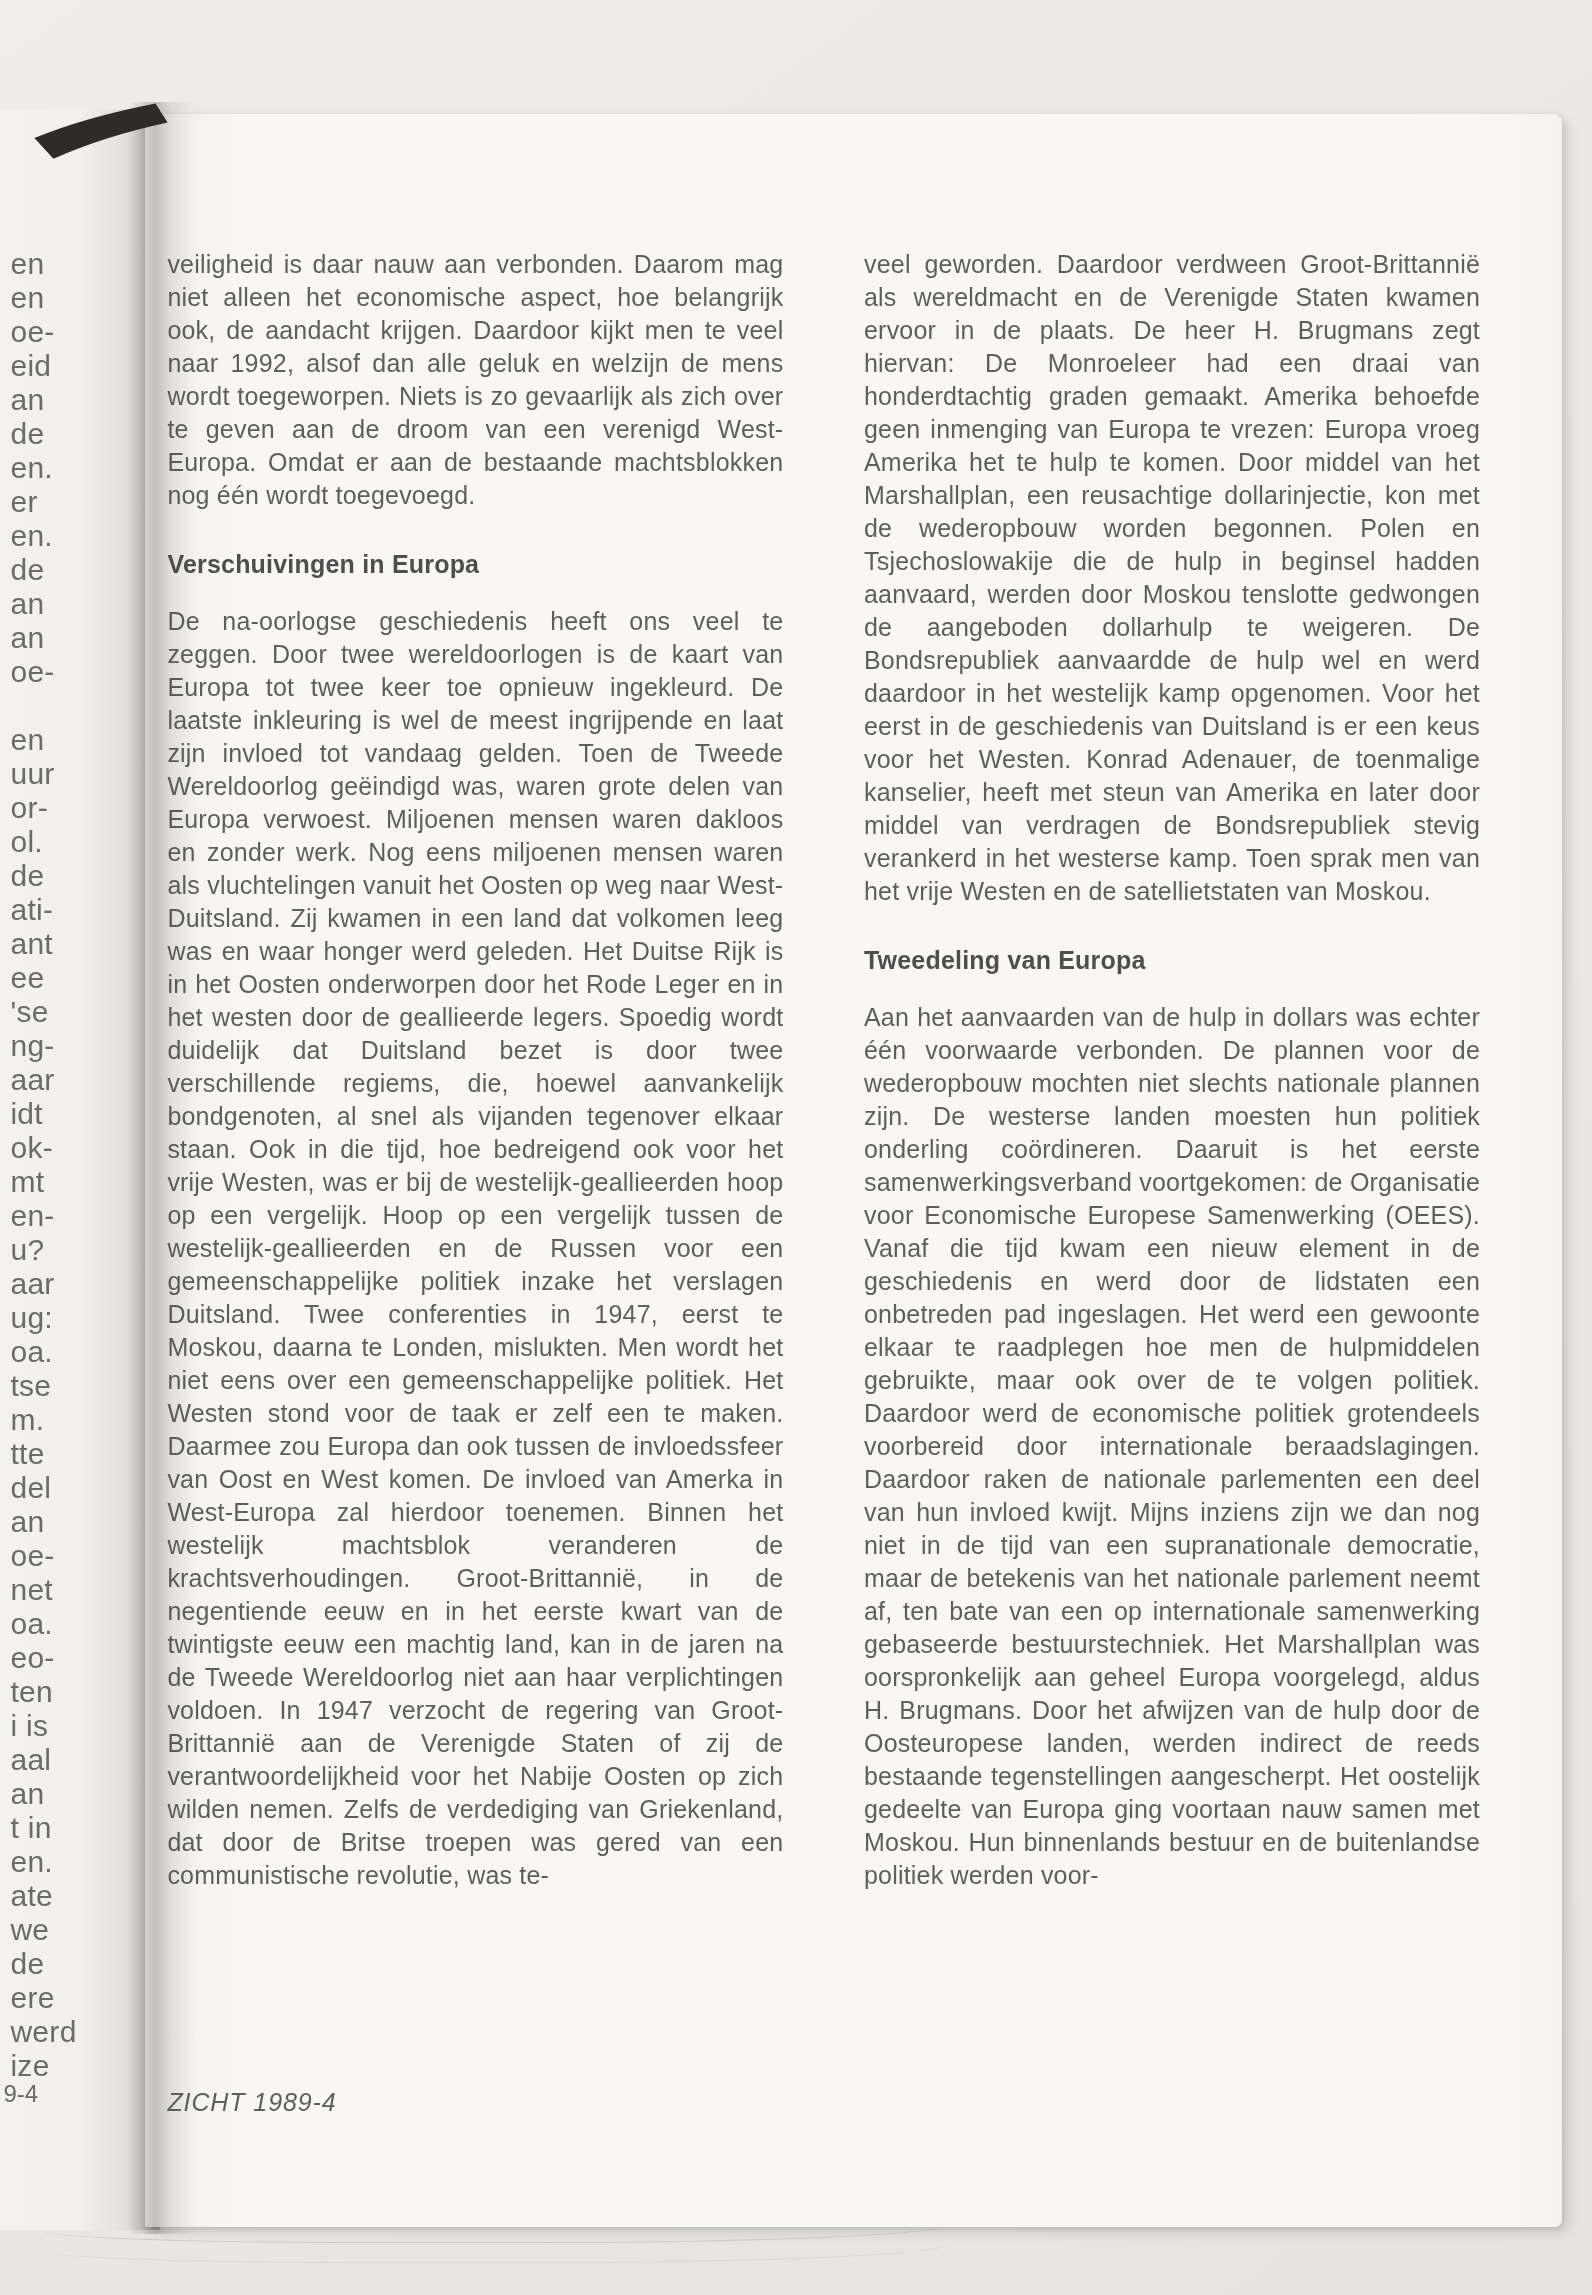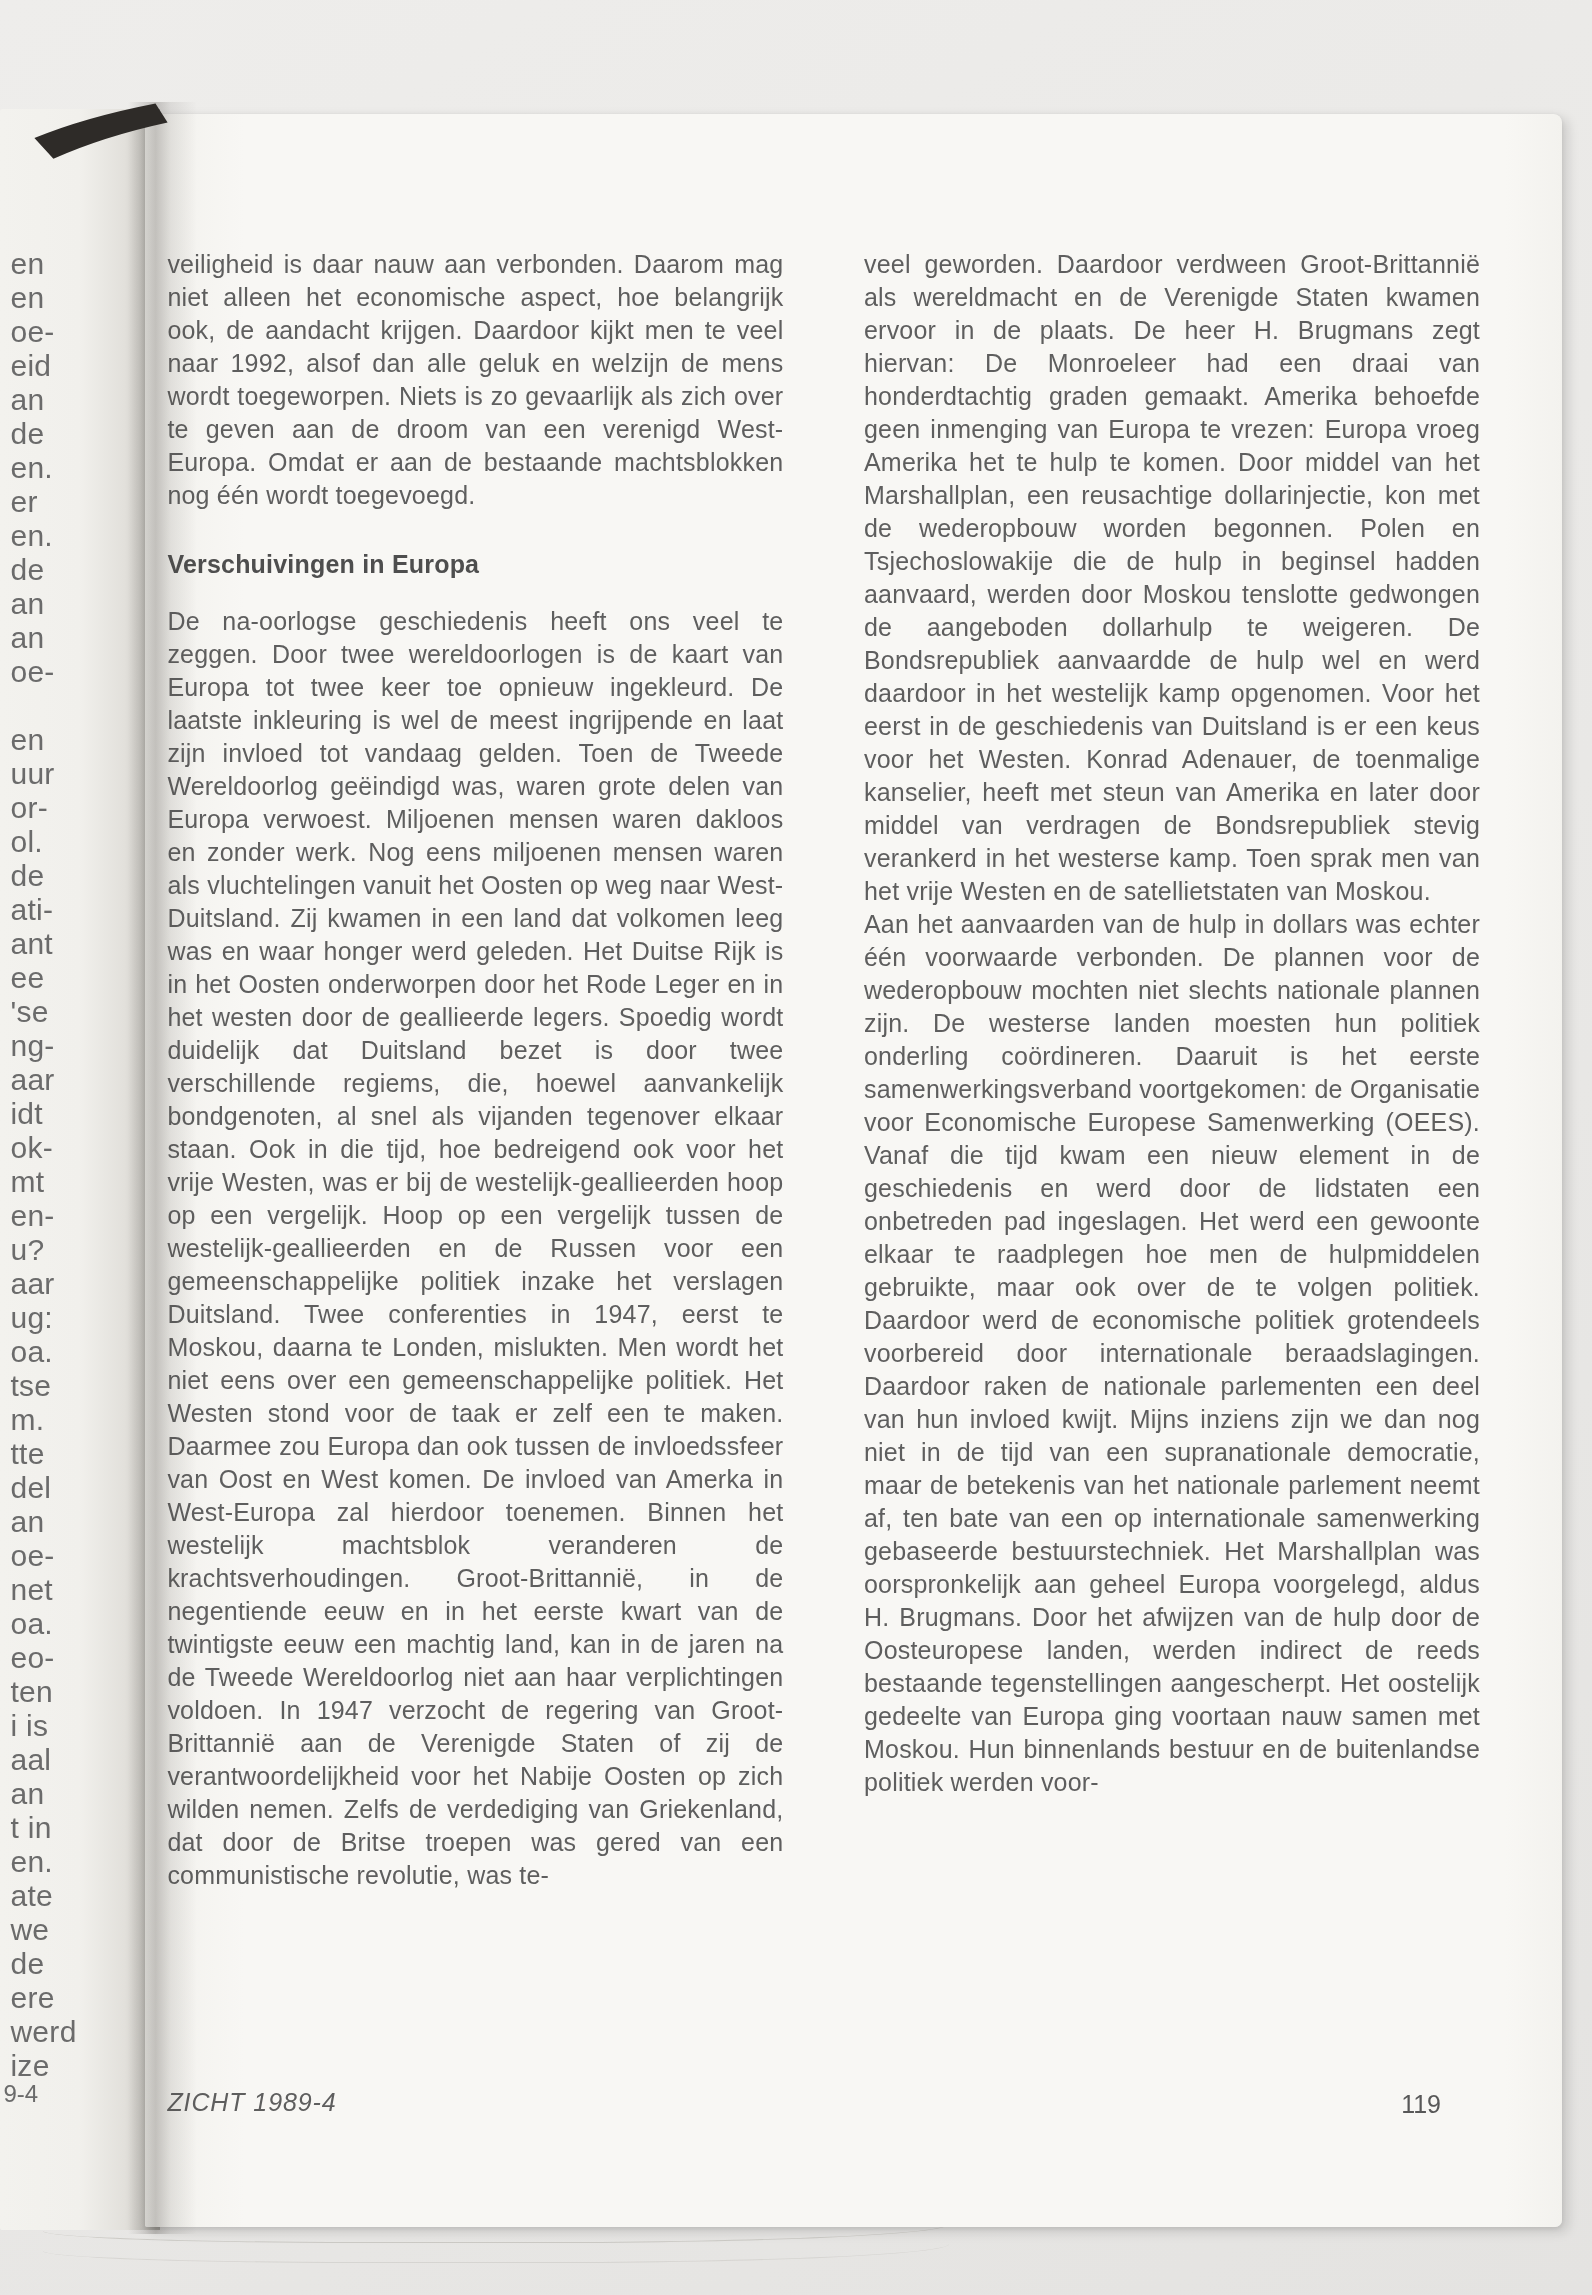--- a/index.html
+++ b/index.html
@@ -211,22 +211,22 @@
   <div class="page">
 
     <div class="col col-left">
       <p class="body-text">veiligheid is daar nauw aan verbonden. Daarom mag niet alleen het economische aspect, hoe belangrijk ook, de aandacht krijgen. Daardoor kijkt men te veel naar 1992, alsof dan alle geluk en welzijn de mens wordt toegeworpen. Niets is zo gevaarlijk als zich over te geven aan de droom van een verenigd West-Europa. Omdat er aan de bestaande machtsblokken nog één wordt toegevoegd.</p>
       <h3 class="heading">Verschuivingen in Europa</h3>
       <p class="body-text">De na-oorlogse geschiedenis heeft ons veel te zeggen. Door twee wereldoorlogen is de kaart van Europa tot twee keer toe opnieuw ingekleurd. De laatste inkleuring is wel de meest ingrijpende en laat zijn invloed tot vandaag gelden. Toen de Tweede Wereldoorlog geëindigd was, waren grote delen van Europa verwoest. Miljoenen mensen waren dakloos en zonder werk. Nog eens miljoenen mensen waren als vluchtelingen vanuit het Oosten op weg naar West-Duitsland. Zij kwamen in een land dat volkomen leeg was en waar honger werd geleden. Het Duitse Rijk is in het Oosten onderworpen door het Rode Leger en in het westen door de geallieerde legers. Spoedig wordt duidelijk dat Duitsland bezet is door twee verschillende regiems, die, hoewel aanvankelijk bondgenoten, al snel als vijanden tegenover elkaar staan. Ook in die tijd, hoe bedreigend ook voor het vrije Westen, was er bij de westelijk-geallieerden hoop op een vergelijk. Hoop op een vergelijk tussen de westelijk-geallieerden en de Russen voor een gemeenschappelijke politiek inzake het verslagen Duitsland. Twee conferenties in 1947, eerst te Moskou, daarna te Londen, mislukten. Men wordt het niet eens over een gemeenschappelijke politiek. Het Westen stond voor de taak er zelf een te maken. Daarmee zou Europa dan ook tussen de invloedssfeer van Oost en West komen. De invloed van Amerka in West-Europa zal hierdoor toenemen. Binnen het westelijk machtsblok veranderen de krachtsverhoudingen. Groot-Brittannië, in de negentiende eeuw en in het eerste kwart van de twintigste eeuw een machtig land, kan in de jaren na de Tweede Wereldoorlog niet aan haar verplichtingen voldoen. In 1947 verzocht de regering van Groot-Brittannië aan de Verenigde Staten of zij de verantwoordelijkheid voor het Nabije Oosten op zich wilden nemen. Zelfs de verdediging van Griekenland, dat door de Britse troepen was gered van een communistische revolutie, was te-</p>
     </div>
 
     <div class="col col-right">
       <p class="body-text">veel geworden. Daardoor verdween Groot-Brittannië als wereldmacht en de Verenigde Staten kwamen ervoor in de plaats. De heer H. Brugmans zegt hiervan: De Monroeleer had een draai van honderdtachtig graden gemaakt. Amerika behoefde geen inmenging van Europa te vrezen: Europa vroeg Amerika het te hulp te komen. Door middel van het Marshallplan, een reusachtige dollarinjectie, kon met de wederopbouw worden begonnen. Polen en Tsjechoslowakije die de hulp in beginsel hadden aanvaard, werden door Moskou tenslotte gedwongen de aangeboden dollarhulp te weigeren. De Bondsrepubliek aanvaardde de hulp wel en werd daardoor in het westelijk kamp opgenomen. Voor het eerst in de geschiedenis van Duitsland is er een keus voor het Westen. Konrad Adenauer, de toenmalige kanselier, heeft met steun van Amerika en later door middel van verdragen de Bondsrepubliek stevig verankerd in het westerse kamp. Toen sprak men van het vrije Westen en de satellietstaten van Moskou.</p>
+      <h3 class="heading">Tweedeling van Europa</h3>
       <p class="body-text">Aan het aanvaarden van de hulp in dollars was echter één voorwaarde verbonden. De plannen voor de wederopbouw mochten niet slechts nationale plannen zijn. De westerse landen moesten hun politiek onderling coördineren. Daaruit is het eerste samenwerkingsverband voortgekomen: de Organisatie voor Economische Europese Samenwerking (OEES). Vanaf die tijd kwam een nieuw element in de geschiedenis en werd door de lidstaten een onbetreden pad ingeslagen. Het werd een gewoonte elkaar te raadplegen hoe men de hulpmiddelen gebruikte, maar ook over de te volgen politiek. Daardoor werd de economische politiek grotendeels voorbereid door internationale beraadslagingen. Daardoor raken de nationale parlementen een deel van hun invloed kwijt. Mijns inziens zijn we dan nog niet in de tijd van een supranationale democratie, maar de betekenis van het nationale parlement neemt af, ten bate van een op internationale samenwerking gebaseerde bestuurstechniek. Het Marshallplan was oorspronkelijk aan geheel Europa voorgelegd, aldus H. Brugmans. Door het afwijzen van de hulp door de Oosteuropese landen, werden indirect de reeds bestaande tegenstellingen aangescherpt. Het oostelijk gedeelte van Europa ging voortaan nauw samen met Moskou. Hun binnenlands bestuur en de buitenlandse politiek werden voor-</p>
     </div>
 
     <div class="footer-left">ZICHT 1989-4</div>
-    <div class="footer-right">119</div>
 
   </div>
 
 </div>
 
 
 </body></html>

